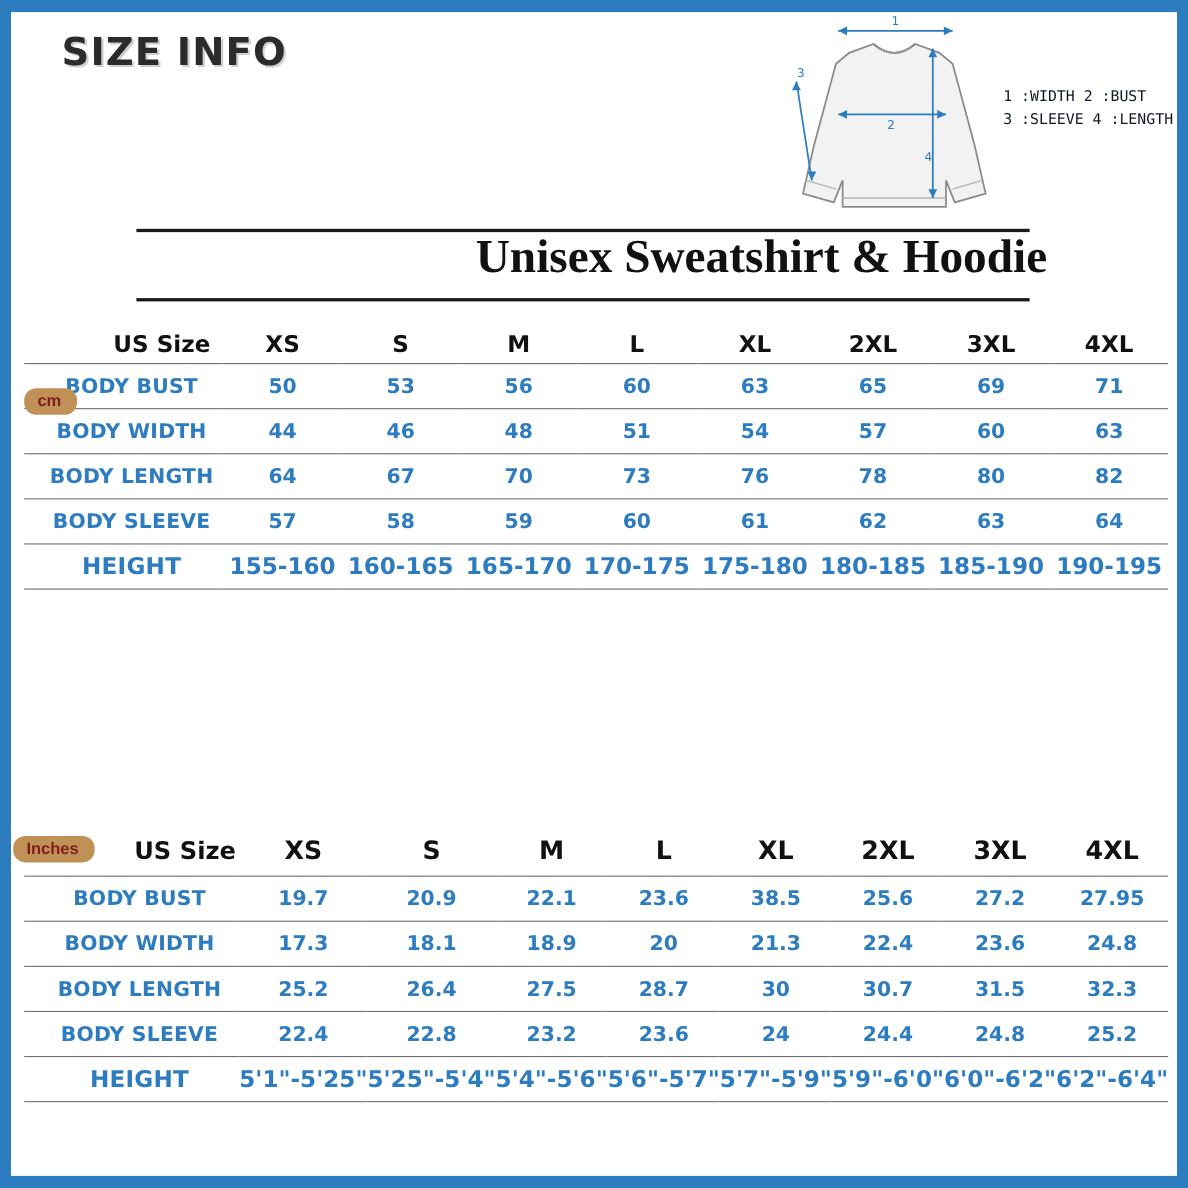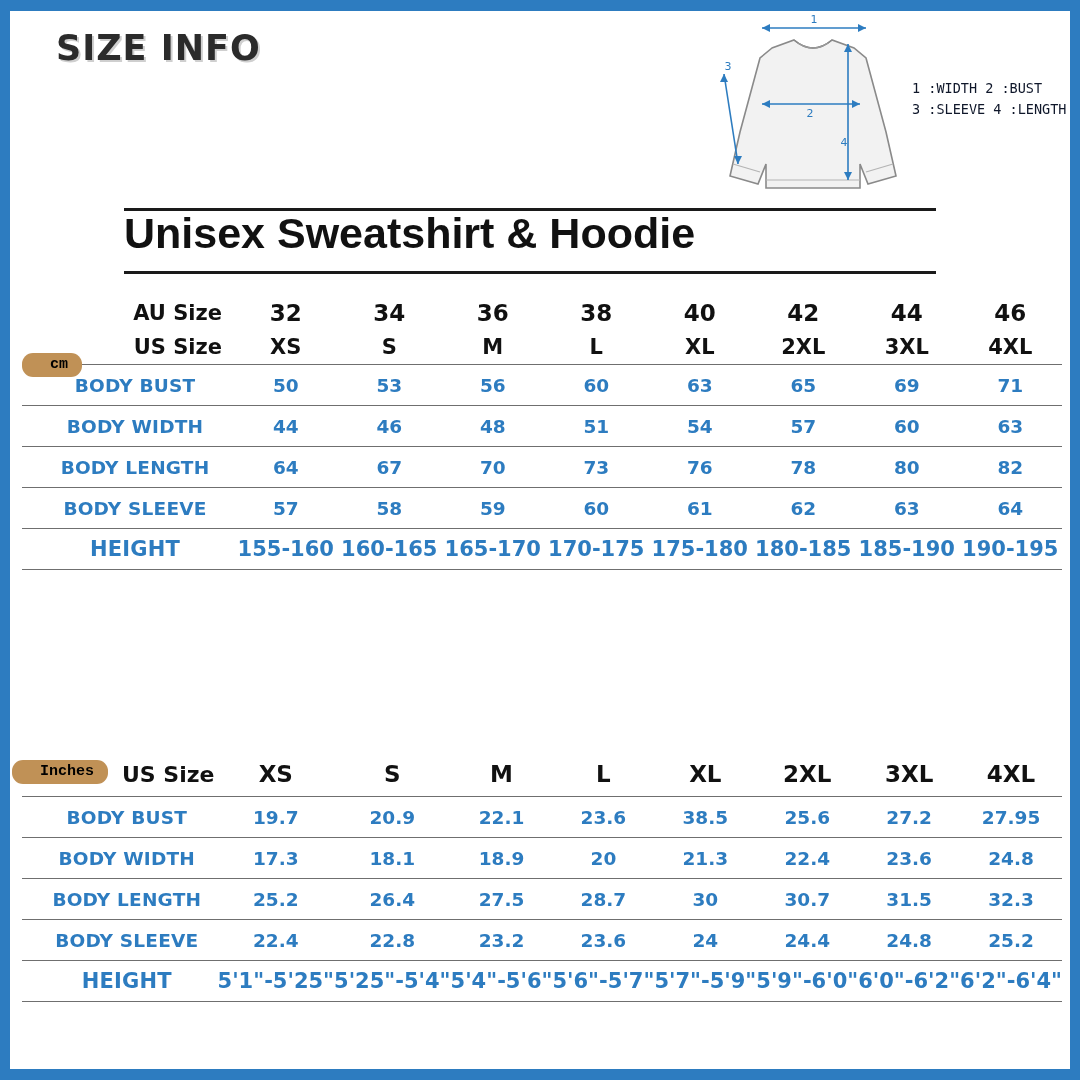--- a/index.html
+++ b/index.html
@@ -85,24 +85,24 @@
     position: absolute;
     left: 124px;
     top: 208px;
     width: 812px;
     border-top: 3px solid #1a1a1a;
     border-bottom: 3px solid #1a1a1a;
     height: 60px;
   }
   .title-wrap .title {
     position: absolute;
-    left: 0; top: -2px;
+    left: 16px; top: -2px;
     width: 812px;
-    text-align: left;
-    font-family: Liberation Sans, sans-serif;
+    text-align: right;
+    font-family: Liberation Serif, serif;
     font-weight: bold;
     font-size: 43px;
     color: #111111;
     white-space: nowrap;
   }
 
   
   .table {
     position: absolute;
     font-family: "DejaVu Sans", sans-serif;
@@ -152,27 +152,27 @@
     color: #2d7cc0;
     white-space: nowrap;
     letter-spacing: 0.2px;
   }
   .data-row.tight td { font-size: 21px; }
   .data-row.first td { border-top: 1.6px solid #6f6f6f; }
 
   
   .chip {
     position: absolute;
-    font-family: Liberation Mono, monospace;
+    font-family: Liberation Sans, sans-serif;
     font-weight: bold;
     font-size: 15px;
-    color: #000000;
+    color: #7f1d1d;
     background: #c09156;
     border-radius: 11px;
-    padding: 3px 14px 4px 28px;
+    padding: 3px 14px 4px 12px;
     white-space: nowrap;
   }
   .chip.cm { left: 22px; top: 353px; }
   .chip.inch { left: 12px; top: 760px; }
 
   
   .inch-hdr td {
     font-weight: bold;
     font-size: 23px;
     color: #111111;
@@ -238,31 +238,20 @@
     <div>3 :SLEEVE   4 :LENGTH</div>
   </div>
 
   <div class="title-wrap">
     <div class="title">Unisex Sweatshirt  &amp; Hoodie</div>
   </div>
 
   <div class="table cm">
     <table>
       <tbody>
-          <tr class="hdr-row">
-        <td class="rowlabel" style="width:200px">AU Size</td>
-        <td>32</td>
-        <td>34</td>
-        <td>36</td>
-        <td>38</td>
-        <td>40</td>
-        <td>42</td>
-        <td>44</td>
-        <td>46</td>
-      </tr>
       <tr class="hdr-row second">
         <td class="rowlabel">US Size</td>
         <td>XS</td>
         <td>S</td>
         <td>M</td>
         <td>L</td>
         <td>XL</td>
         <td>2XL</td>
         <td>3XL</td>
         <td>4XL</td>

